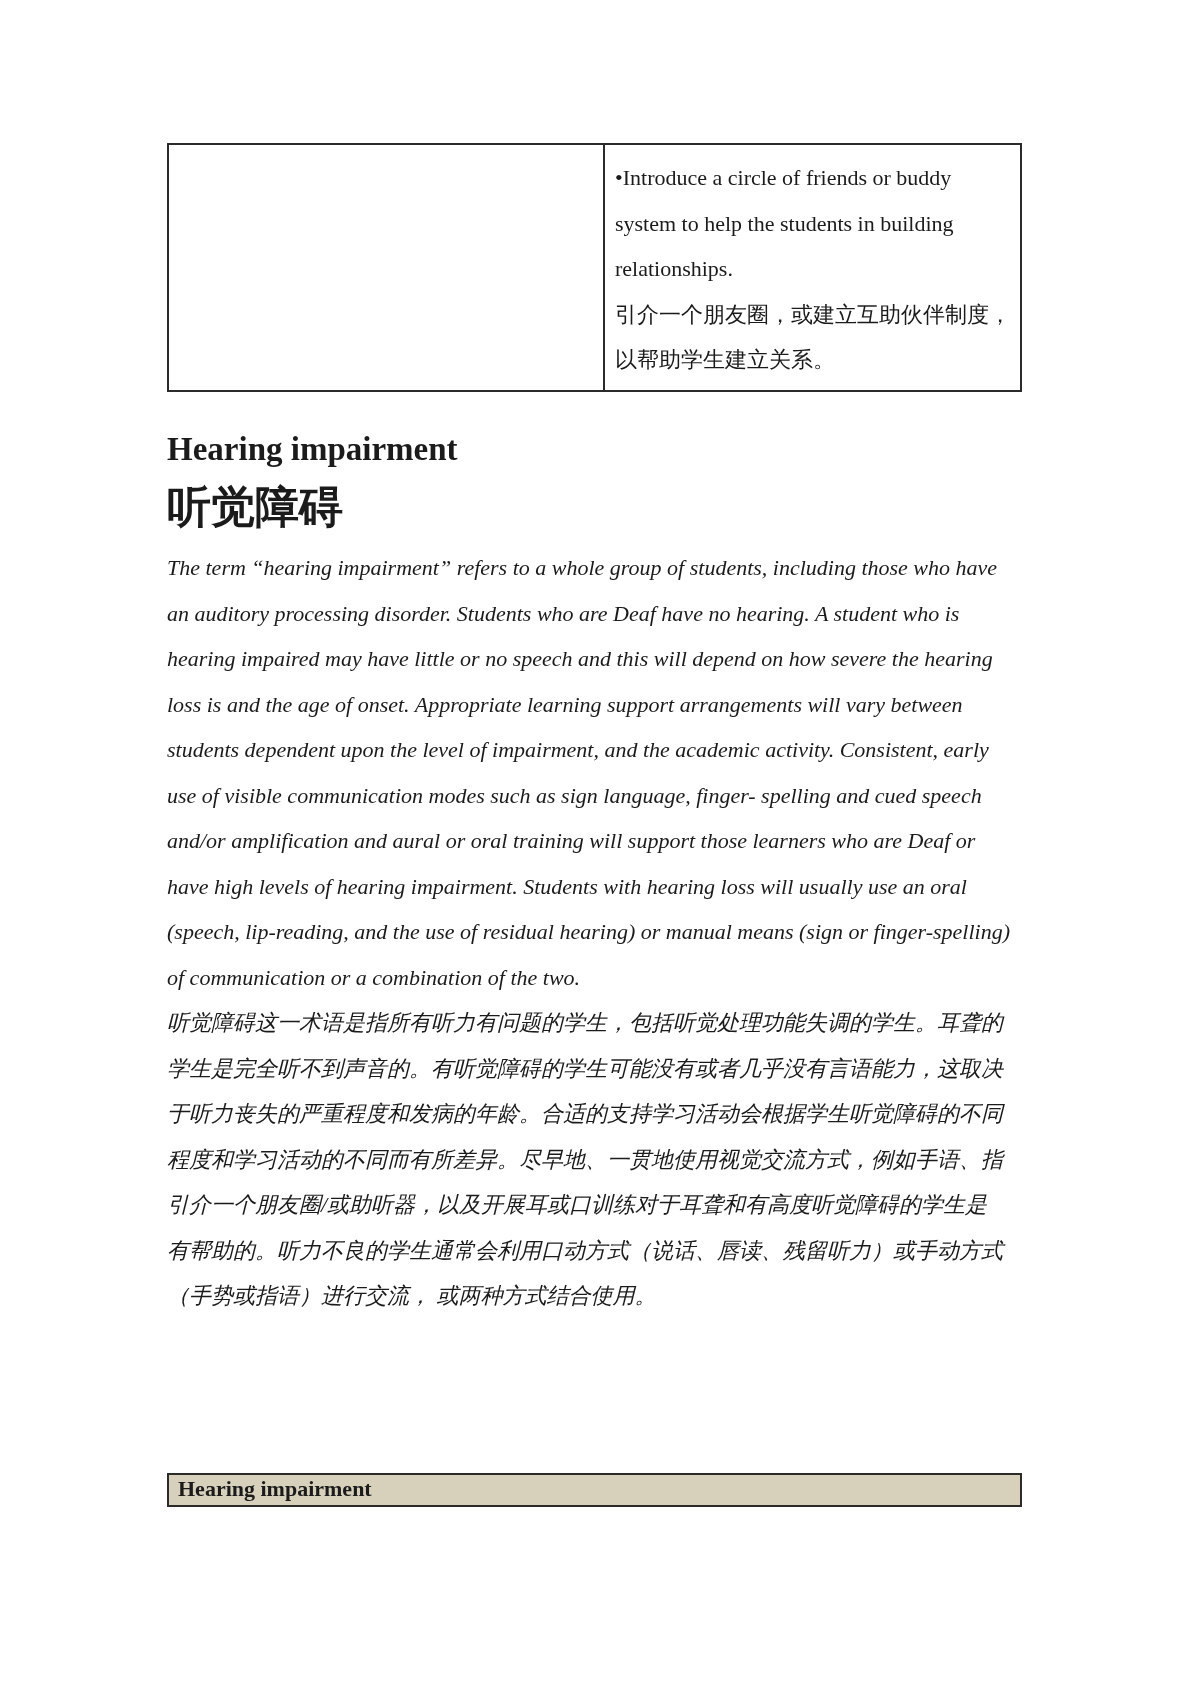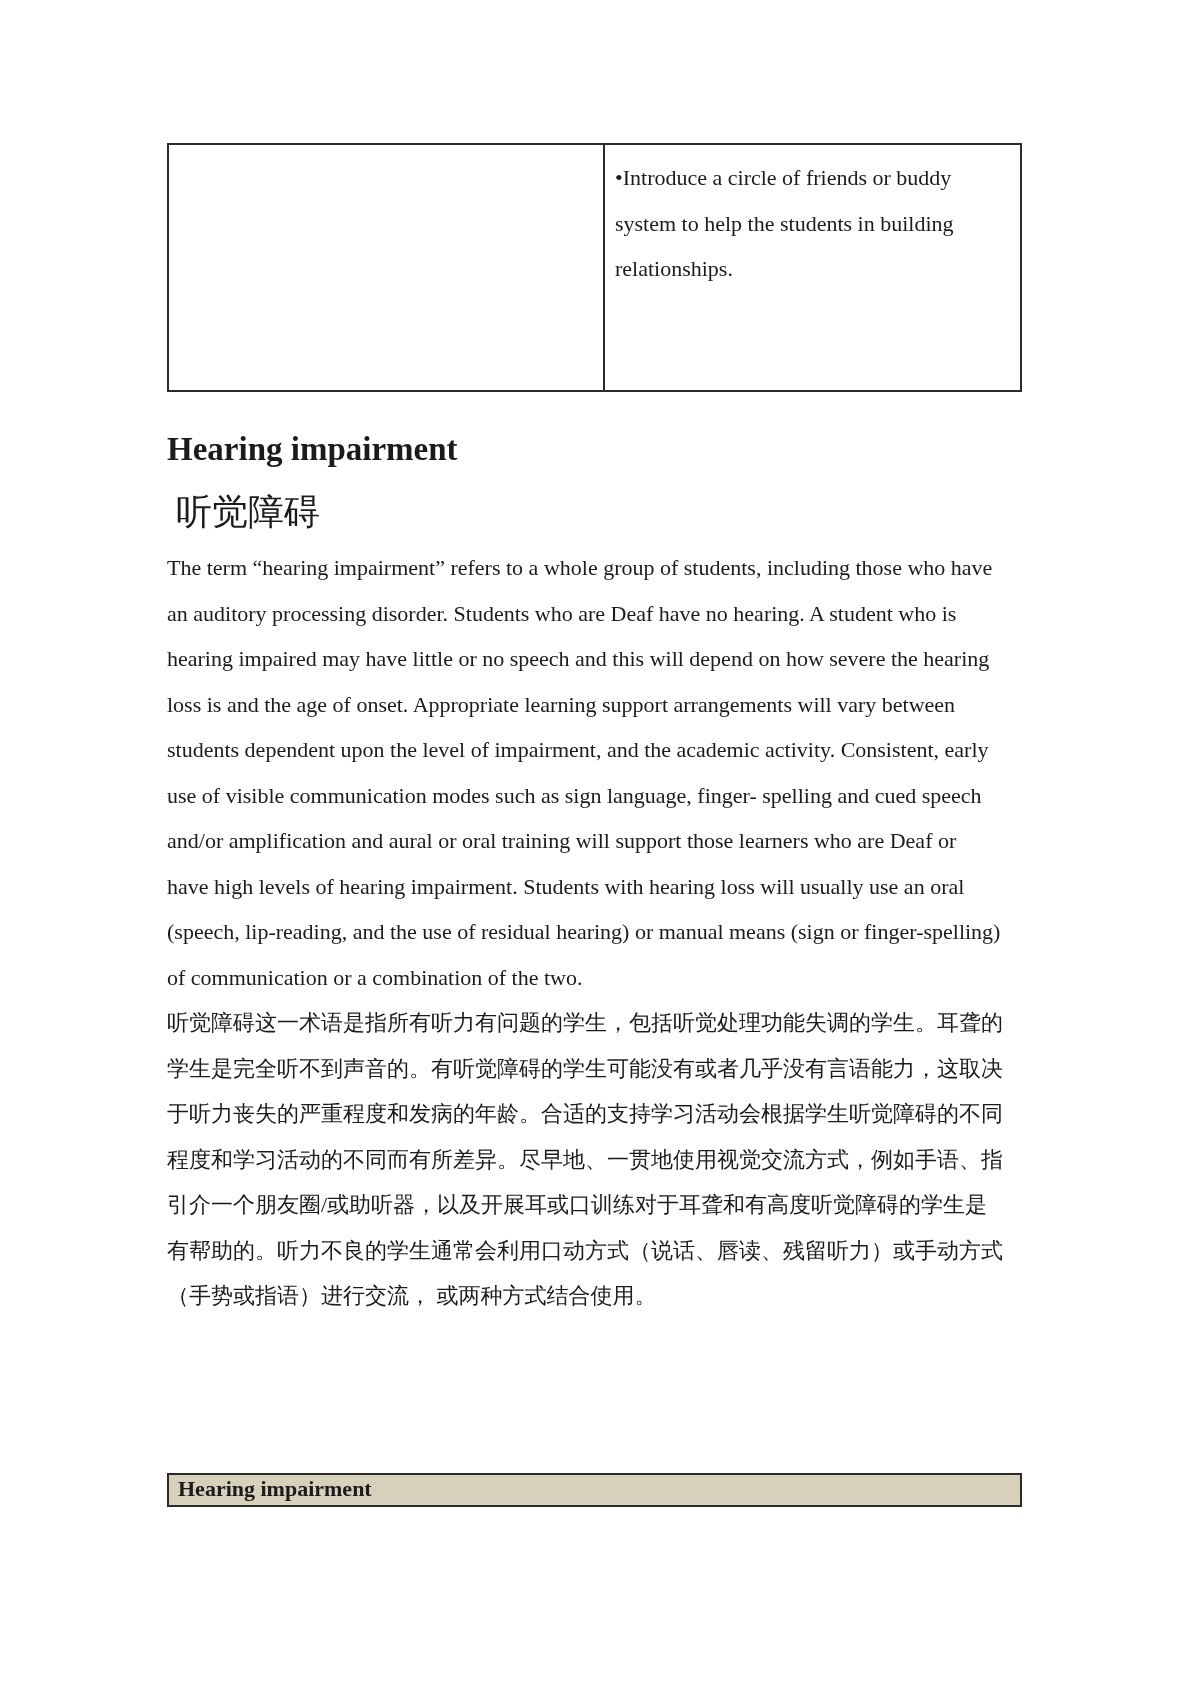--- a/index.html
+++ b/index.html
@@ -52,39 +52,40 @@
     margin: 0;
     font-size: 33px;
     font-weight: bold;
     line-height: 1.15;
     white-space: pre;
   }
   .title-zh {
     position: absolute;
     top: 483px;
     left: 167px;
-    margin: 9px;
-    font-size: 36px;
-    font-weight: normal;
+    margin: 0;
+    font-size: 44px;
+    font-weight: bold;
     line-height: 1.15;
     white-space: pre;
   }
 
   
   .body-text {
     position: absolute;
     top: 545px;
     left: 167px;
     width: 880px;
   }
   .body-text p {
     margin: 0;
     font-size: 22px;
     line-height: 45.5px;
     white-space: pre;
+    font-style: italic;
   }
 
   
   .next-table-header {
     position: absolute;
     top: 1473px;
     left: 167px;
     width: 855px;
     height: 34px;
     box-sizing: border-box;
@@ -102,20 +103,22 @@
 <body>
 
 <div class="page">
 
   <div class="strategies-table">
     <div class="cell-left"></div>
     <div class="cell-right">
       <div class="cell-text">•Introduce a circle of friends or buddy
 system to help the students in building
 relationships.</div>
+      <div class="cell-text">引介一个朋友圈，或建立互助伙伴制度，
+以帮助学生建立关系。</div>
     </div>
   </div>
 
   <h1 class="title-en">Hearing impairment</h1>
 
   <h1 class="title-zh">听觉障碍</h1>
 
   <div class="body-text">
     <p>The term “hearing impairment” refers to a whole group of students, including those who have
 an auditory processing disorder. Students who are Deaf have no hearing. A student who is

